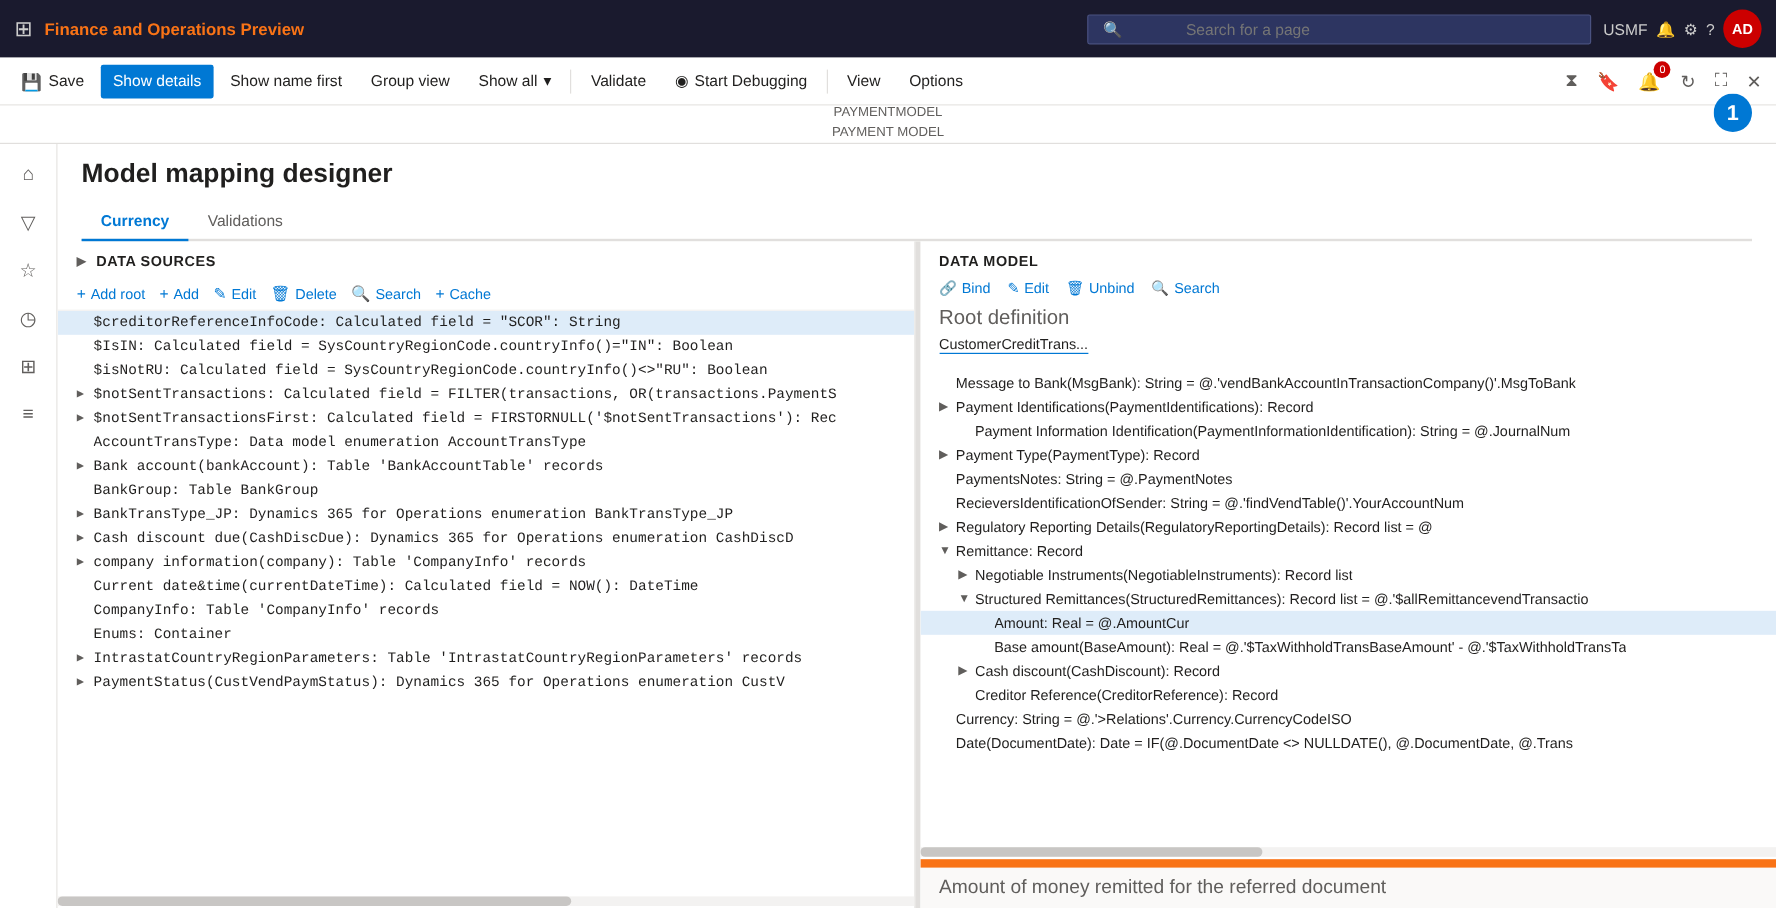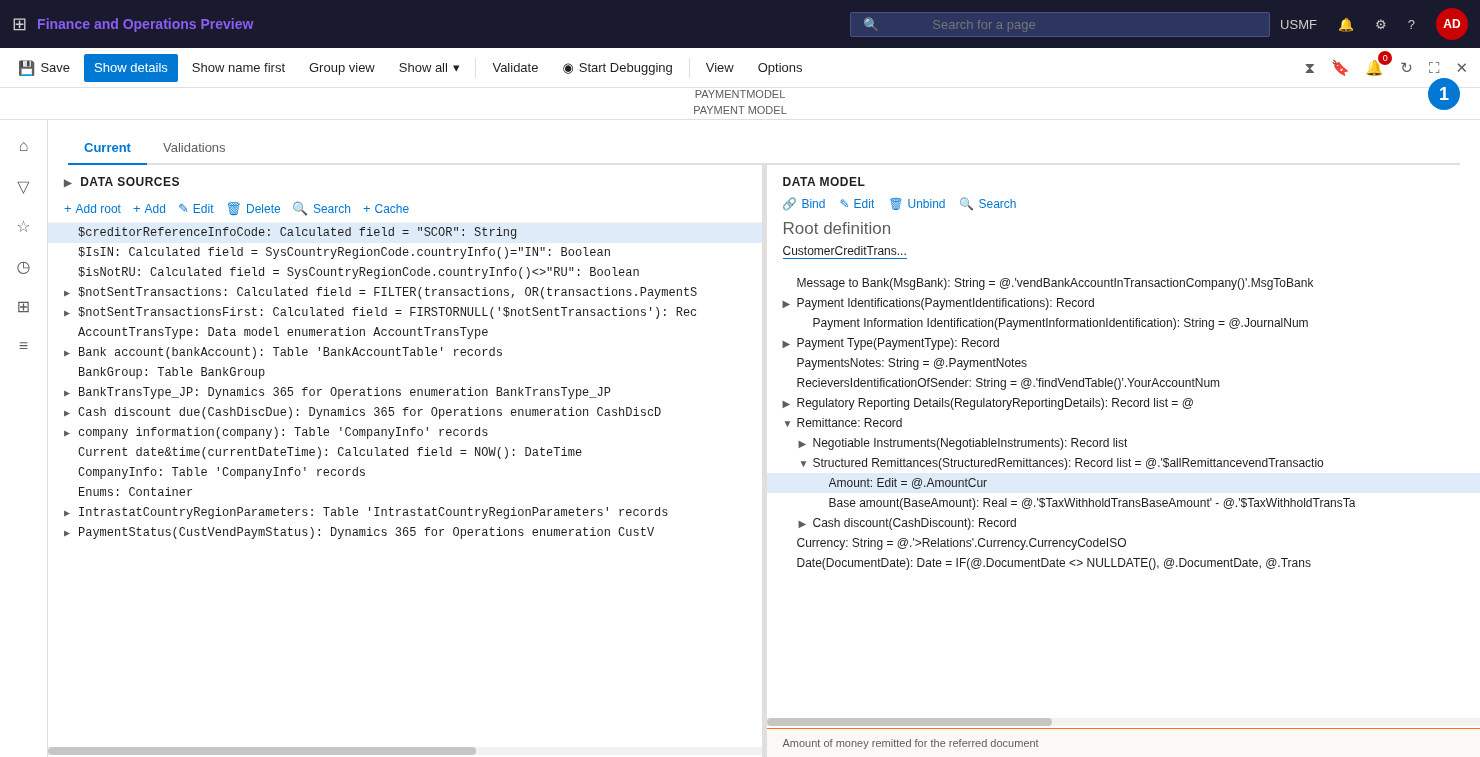--- a/index.html
+++ b/index.html
@@ -8,42 +8,42 @@
     
     .top-nav {
       height: 48px;
       background: #1a1a2e;
       display: flex;
       align-items: center;
       padding: 0 12px;
       gap: 10px;
     }
     .top-nav .grid-icon { color: #ccc; font-size: 18px; cursor: pointer; }
-    .app-title { color: #8b5cf6; font-size: 14px; font-weight: 600; flex: 1; }
+    .app-title { color: #f97316; font-size: 14px; font-weight: 600; flex: 1; }
     .search-bar {
       background: #2d3561;
       border: 1px solid #4a5280;
       border-radius: 2px;
       display: flex;
       align-items: center;
       padding: 4px 12px;
       gap: 6px;
       width: 420px;
     }
     .search-bar input {
       background: transparent;
       border: none;
       color: #aab;
       font-size: 13px;
       outline: none;
       width: 100%;
       margin-left: 47px;
     }
     .search-bar .search-ico { color: #aab; }
-    .top-right { display: flex; align-items: center; gap: 21px; color: #ccc; font-size: 13px; }
+    .top-right { display: flex; align-items: center; gap: 7px; color: #ccc; font-size: 13px; }
     .avatar { width: 32px; height: 32px; background: #c00; border-radius: 50%; display: flex; align-items: center; justify-content: center; color: #fff; font-weight: 700; font-size: 12px; }
 
     
     .toolbar {
       height: 40px;
       background: #fff;
       border-bottom: 1px solid #e1dfdd;
       display: flex;
       align-items: center;
       padding: 0 8px;
@@ -290,23 +290,23 @@
       white-space: nowrap;
     }
     .right-tree-item.selected { background: #deecf9; }
     .right-tree-item .expand-arrow { width: 14px; font-size: 10px; color: #605e5c; flex-shrink: 0; }
     .right-tree-item .item-text { overflow: hidden; text-overflow: ellipsis; }
     .right-tree-item.indent1 { padding-left: 32px; }
     .right-tree-item.indent2 { padding-left: 48px; }
 
     .bottom-status {
       padding: 8px 16px;
-      font-size: 11px;
+      font-size: 16px;
       color: #605e5c;
-      border-top: 1px solid #f97316;
+      border-top: 7px solid #f97316;
       background: #faf9f8;
     }
 
     
     .v-divider {
       width: 4px;
       background: #e1dfdd;
       cursor: col-resize;
     }
 
@@ -441,22 +441,23 @@
     <div class="sidebar-ico">⌂</div>
     <div class="sidebar-ico">▽</div>
     <div class="sidebar-ico">☆</div>
     <div class="sidebar-ico">◷</div>
     <div class="sidebar-ico">⊞</div>
     <div class="sidebar-ico">≡</div>
   </div>
 
   <div class="content-area">
     <div class="page-header">
+      <div class="page-title">Model mapping designer</div>
       <div class="tabs">
-        <div class="tab active">Current</div>
+        <div class="tab active">Currency</div>
         <div class="tab">Validations</div>
       </div>
     </div>
 
     <div class="panels">
 
       <div class="left-panel">
         <div class="panel-header">
           <span class="expand-icon">▶</span>
           <span>DATA SOURCES</span>
@@ -620,29 +621,33 @@
           <div class="right-tree-item indent1">
             <span class="expand-arrow">▶</span>
             <span class="item-text">Negotiable Instruments(NegotiableInstruments): Record list</span>
           </div>
           <div class="right-tree-item indent1">
             <span class="expand-arrow">▼</span>
             <span class="item-text">Structured Remittances(StructuredRemittances): Record list = @.'$allRemittancevendTransactio</span>
           </div>
           <div class="right-tree-item indent2 selected">
             <span class="expand-arrow"></span>
-            <span class="item-text">Amount: Edit = @.AmountCur</span>
+            <span class="item-text">Amount: Real = @.AmountCur</span>
           </div>
           <div class="right-tree-item indent2">
             <span class="expand-arrow"></span>
             <span class="item-text">Base amount(BaseAmount): Real = @.'$TaxWithholdTransBaseAmount' - @.'$TaxWithholdTransTa</span>
           </div>
           <div class="right-tree-item indent1">
             <span class="expand-arrow">▶</span>
             <span class="item-text">Cash discount(CashDiscount): Record</span>
+          </div>
+          <div class="right-tree-item indent1">
+            <span class="expand-arrow"></span>
+            <span class="item-text">Creditor Reference(CreditorReference): Record</span>
           </div>
           <div class="right-tree-item">
             <span class="expand-arrow"></span>
             <span class="item-text">Currency: String = @.'&gt;Relations'.Currency.CurrencyCodeISO</span>
           </div>
           <div class="right-tree-item">
             <span class="expand-arrow"></span>
             <span class="item-text">Date(DocumentDate): Date = IF(@.DocumentDate &lt;&gt; NULLDATE(), @.DocumentDate, @.Trans</span>
           </div>
         </div>

